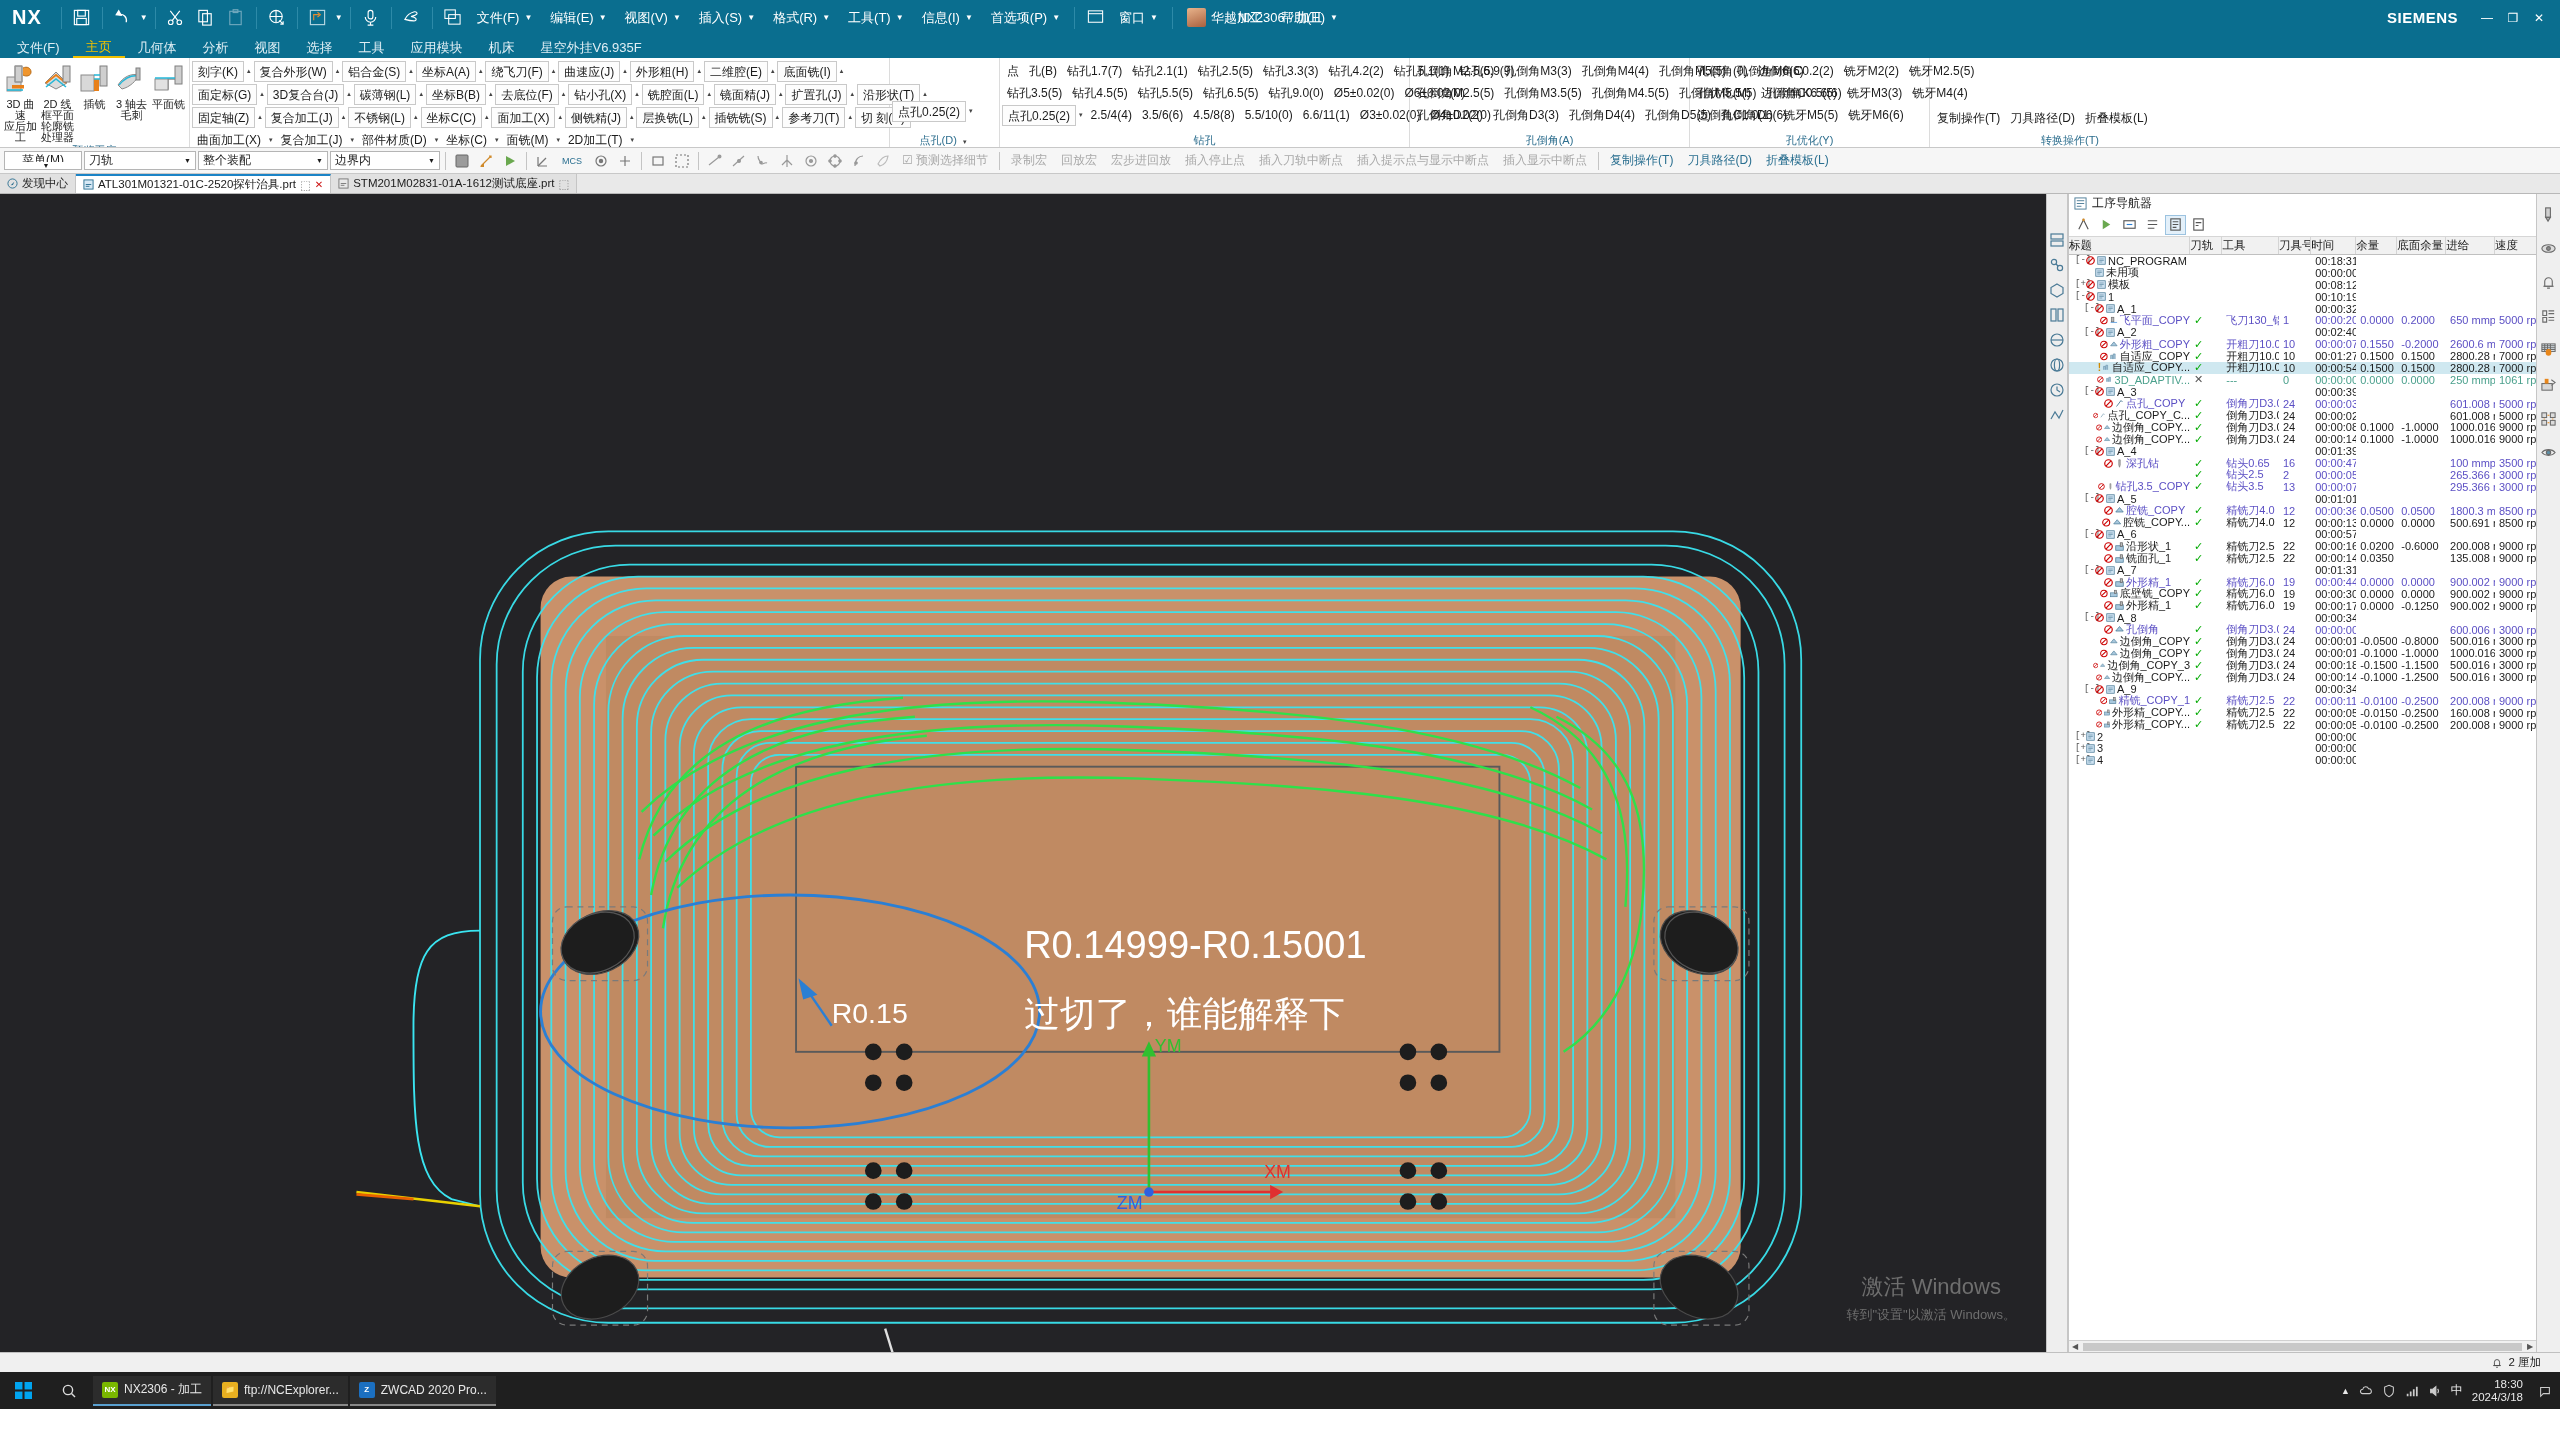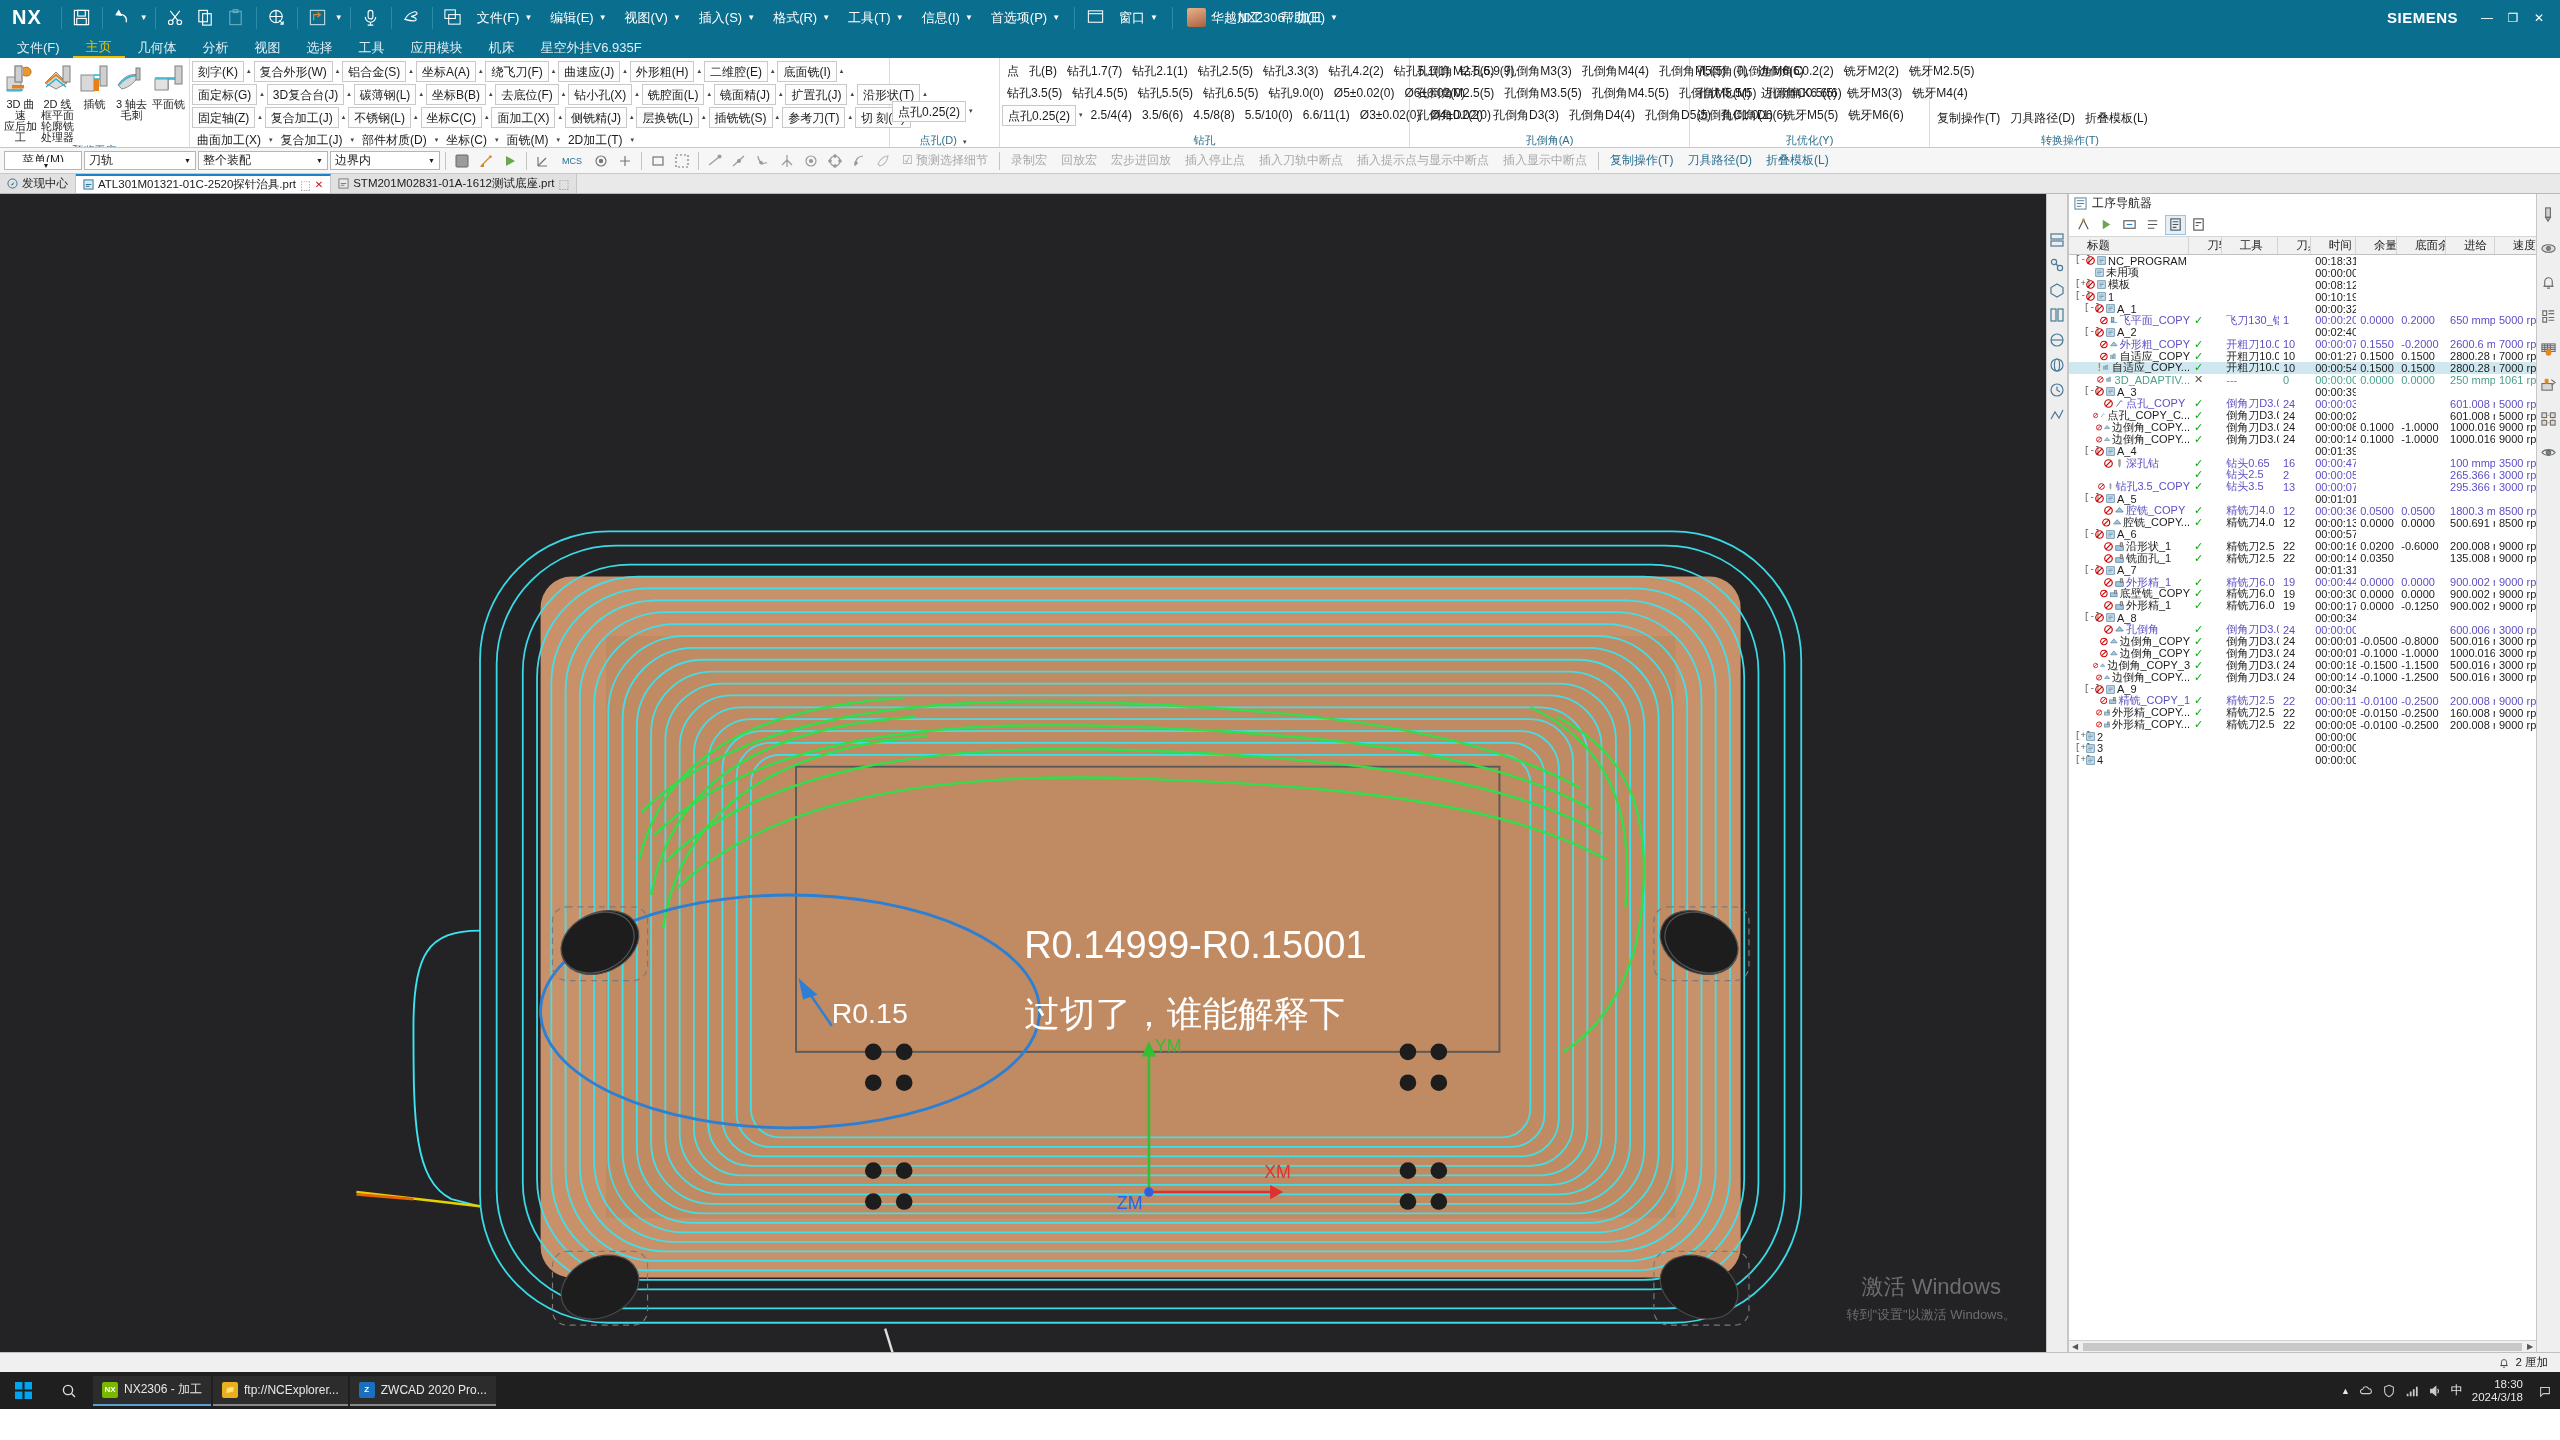--- a/index.html
+++ b/index.html
@@ -75,38 +75,38 @@
   .resic svg{width:16px;height:16px;}
 
   
   #navpanel { width:468px; background:#ffffff; border-left:1px solid #c6c6c6; display:flex; flex-direction:column;}
   #navheader { height:19px; display:flex; align-items:center; gap:5px; padding:0 5px; font-size:12px; background:#fff;}
   #navtoolbar { height:24px; display:flex; align-items:center; gap:2px; padding:0 4px; border-bottom:1px solid #d6d6d6;}
   .navtool { width:21px;height:20px;border:1px solid transparent;display:flex;align-items:center;justify-content:center;cursor:pointer;}
   .navtool svg{width:15px;height:15px;}
   .navtool.sel { border:1px solid #9cc3e0; background:#e3f0fa;}
   #tblhead { display:flex; height:18px; background:#f1f1f1; border-bottom:1px solid #c0c0c0; font-size:11.5px;}
-  #tblhead div { border-right:1px solid #d4d4d4; padding-left:18px; line-height:17px; overflow:hidden; white-space:nowrap;font-family:Liberation Mono, monospace;}
+  #tblhead div { border-right:1px solid #d4d4d4; padding-left:0; line-height:17px; overflow:hidden; white-space:nowrap;font-family:Liberation Mono, monospace;}
   .tbody { flex:1; overflow:hidden; position:relative;}
   .trow { display:flex; height:11.9px; font-size:11px; align-items:center; }
   .trow.sel { background:#cfe8f0; }
   .trow > div { overflow:hidden; white-space:nowrap; padding-left:4px;}
   .cname { display:flex; align-items:center; gap:2px; }
   .twist { width:9px; font-size:9px; color:#555; text-align:center; font-family:"Liberation Mono",monospace; line-height:9px;}
   .chk { color:#0a0; font-weight:bold; }
   .xmark { color:#555; font-weight:bold; }
   #navscrollb { height:12px; background:#f0f0f0; border-top:1px solid #d0d0d0; display:flex; align-items:center;}
 
   
   #railright { width:24px; background:#efefef; border-left:1px solid #c6c6c6; display:flex; flex-direction:column; align-items:center; gap:14px; padding-top:10px;}
   .railic { width:20px;height:20px;display:flex;align-items:center;justify-content:center;cursor:pointer;}
   .railic svg{width:17px;height:17px;}
 
   
-  #statusbar { height:20px; background:#f0f0f0; border-top:1px solid #c0c0c0; display:flex; align-items:center; font-size:11.5px; padding:0 12px;}
+  #statusbar { height:20px; background:#f0f0f0; border-top:1px solid #c0c0c0; display:flex; align-items:center; font-size:11.5px; padding:0 19px;}
 
   
   #taskbar { height:37px; background:#1f1f1f; display:flex; align-items:center; color:#e8e8e8; font-size:12px;}
   .tb-start { width:46px; height:37px; display:flex; align-items:center; justify-content:center; cursor:pointer;}
   .tb-search { width:46px; height:37px; display:flex;align-items:center;justify-content:center;cursor:pointer;}
   .tbapp { height:30px; display:flex; align-items:center; gap:6px; padding:0 9px; margin:0 1px; cursor:pointer; background:#2c2c2c; border-bottom:2px solid #5aa0d0;}
   .tbapp .swatch { width:16px;height:16px;border-radius:2px; display:flex;align-items:center;justify-content:center;font-size:8px;color:#fff;font-weight:bold;}
   #tray { margin-left:auto; display:flex; align-items:center; gap:9px; padding-right:8px;}
   #clock { text-align:right; line-height:13px; font-size:11.5px; padding-right:6px;}
 

